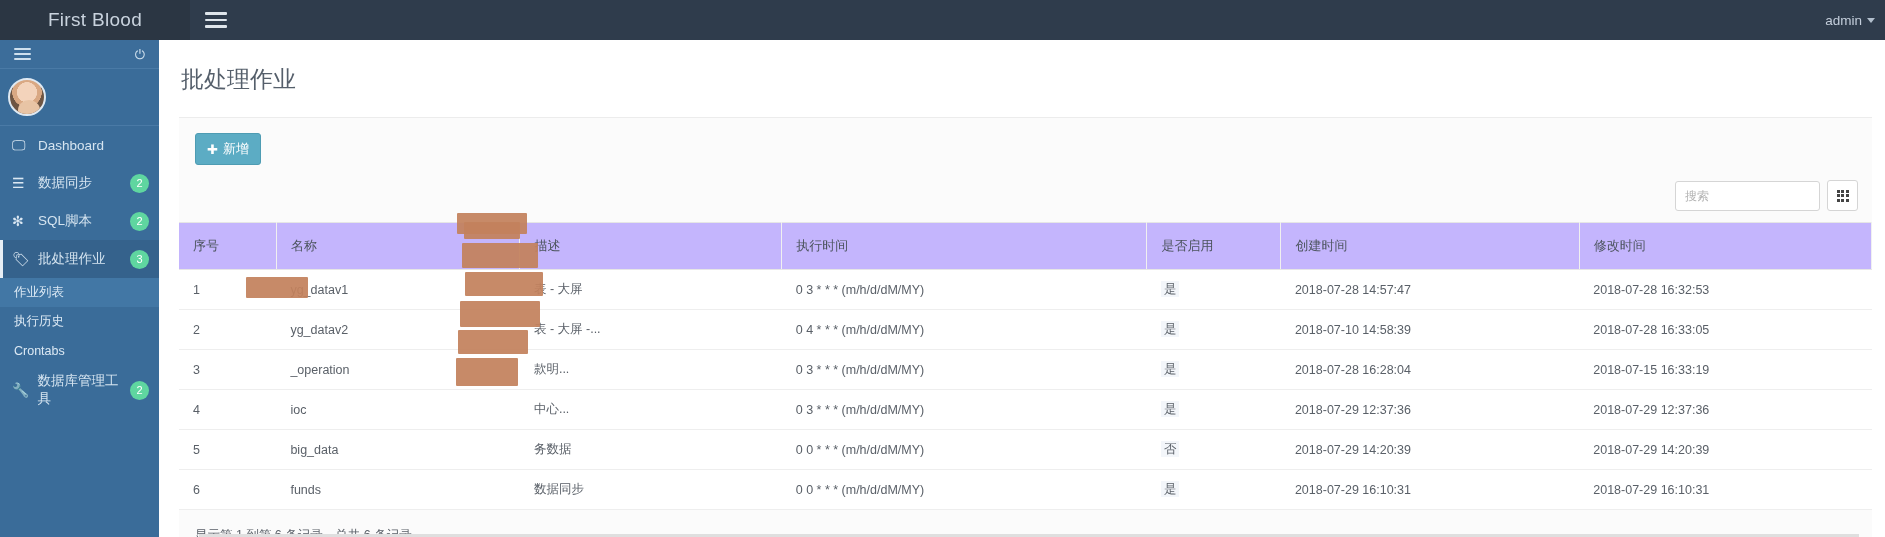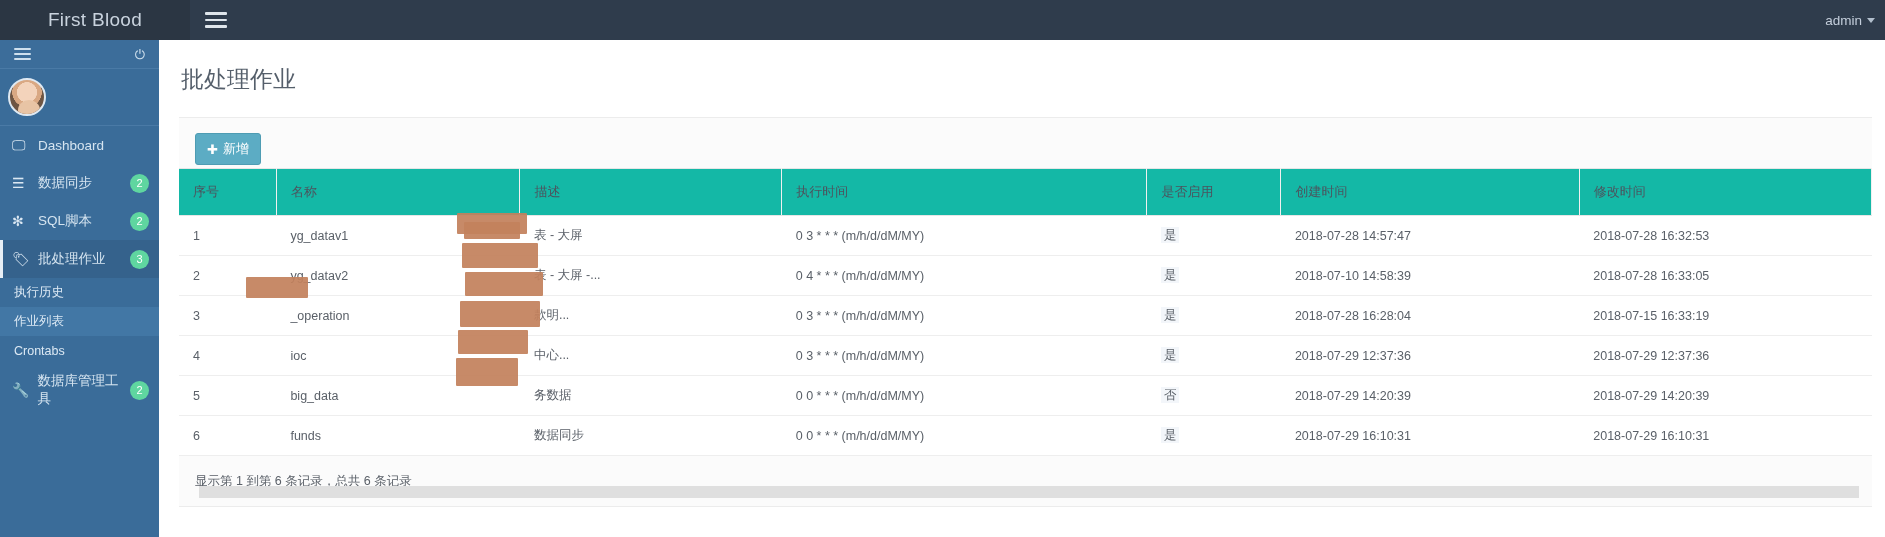--- a/index.html
+++ b/index.html
@@ -115,21 +115,21 @@
     width: 31px; height: 31px; border: 1px solid #d5d5d5; border-radius: 3px;
     background: #fff; display: flex; align-items: center; justify-content: center; cursor: pointer;
   }
   .grid-dots { display: grid; grid-template-columns: repeat(3, 3px); gap: 1.5px; }
   .grid-dots i { width: 3px; height: 3px; background: #444; display: block; }
 
   table { width: 100%; border-collapse: collapse; background: #fff; table-layout: fixed; }
   thead th {
     text-align: left; font-weight: normal; font-size: 13px; color: #4c545e;
     padding: 14px 0 14px 14px; border-bottom: 1px solid #e6e6e6; border-top: 1px solid #e6e6e6;
-    border-right: 1px solid #f0f0f0; background: #14b8a6;
+    border-right: 1px solid #f0f0f0; background: #c4b5fd;
   }
   tbody td {
     font-size: 12.5px; color: #5a6068; padding: 11px 0 11px 14px;
     border-bottom: 1px solid #eeeeee; background: #fff; white-space: nowrap;
     overflow: hidden;
   }
   .c0 { width: 80px; } .c1 { width: 200px; } .c2 { width: 215px; }
   .c3 { width: 300px; } .c4 { width: 110px; } .c5 { width: 245px; } .c6 { width: 240px; }
   .enabled-chip { background: #f3f6fa; padding: 1px 3px; }
 
@@ -200,25 +200,25 @@
       <span class="nav-label">SQL脚本</span>
       <span class="badge">2</span>
     </div>
 
     <div class="nav-item active">
       <span class="nav-ico">🏷</span>
       <span class="nav-label">批处理作业</span>
       <span class="badge">3</span>
     </div>
 
+    <div class="sub-item active">
+      <span>作业列表</span>
+    </div>
     <div class="sub-item">
       <span>执行历史</span>
-    </div>
-    <div class="sub-item active">
-      <span>作业列表</span>
     </div>
     <div class="sub-item">
       <span>Crontabs</span>
     </div>
 
     <div class="nav-item" style="margin-top:6px">
       <span class="nav-ico">🔧</span>
       <span class="nav-label">数据库管理工具</span>
       <span class="badge">2</span>
     </div>
@@ -228,20 +228,36 @@
     <h1 class="page-title">批处理作业</h1>
 
     <div class="panel">
       <div class="toolbar">
         <span class="btn-add">
           <span class="plus">✚</span>
           <span>新增</span>
         </span>
       </div>
 
+      <div class="table-head-tools">
+        <input class="search-input" type="text" placeholder="搜索" style="">
+        <span class="grid-btn">
+          <span class="grid-dots">
+            <i></i>
+              <i></i>
+              <i></i>
+              <i></i>
+              <i></i>
+              <i></i>
+              <i></i>
+              <i></i>
+              <i></i>
+          </span>
+        </span>
+      </div>
 
       <table>
         <thead>
           <tr>
             <th class="c0">序号</th>
             <th class="c1">名称</th>
             <th class="c2">描述</th>
             <th class="c3">执行时间</th>
             <th class="c4">是否启用</th>
             <th class="c5">创建时间</th>

